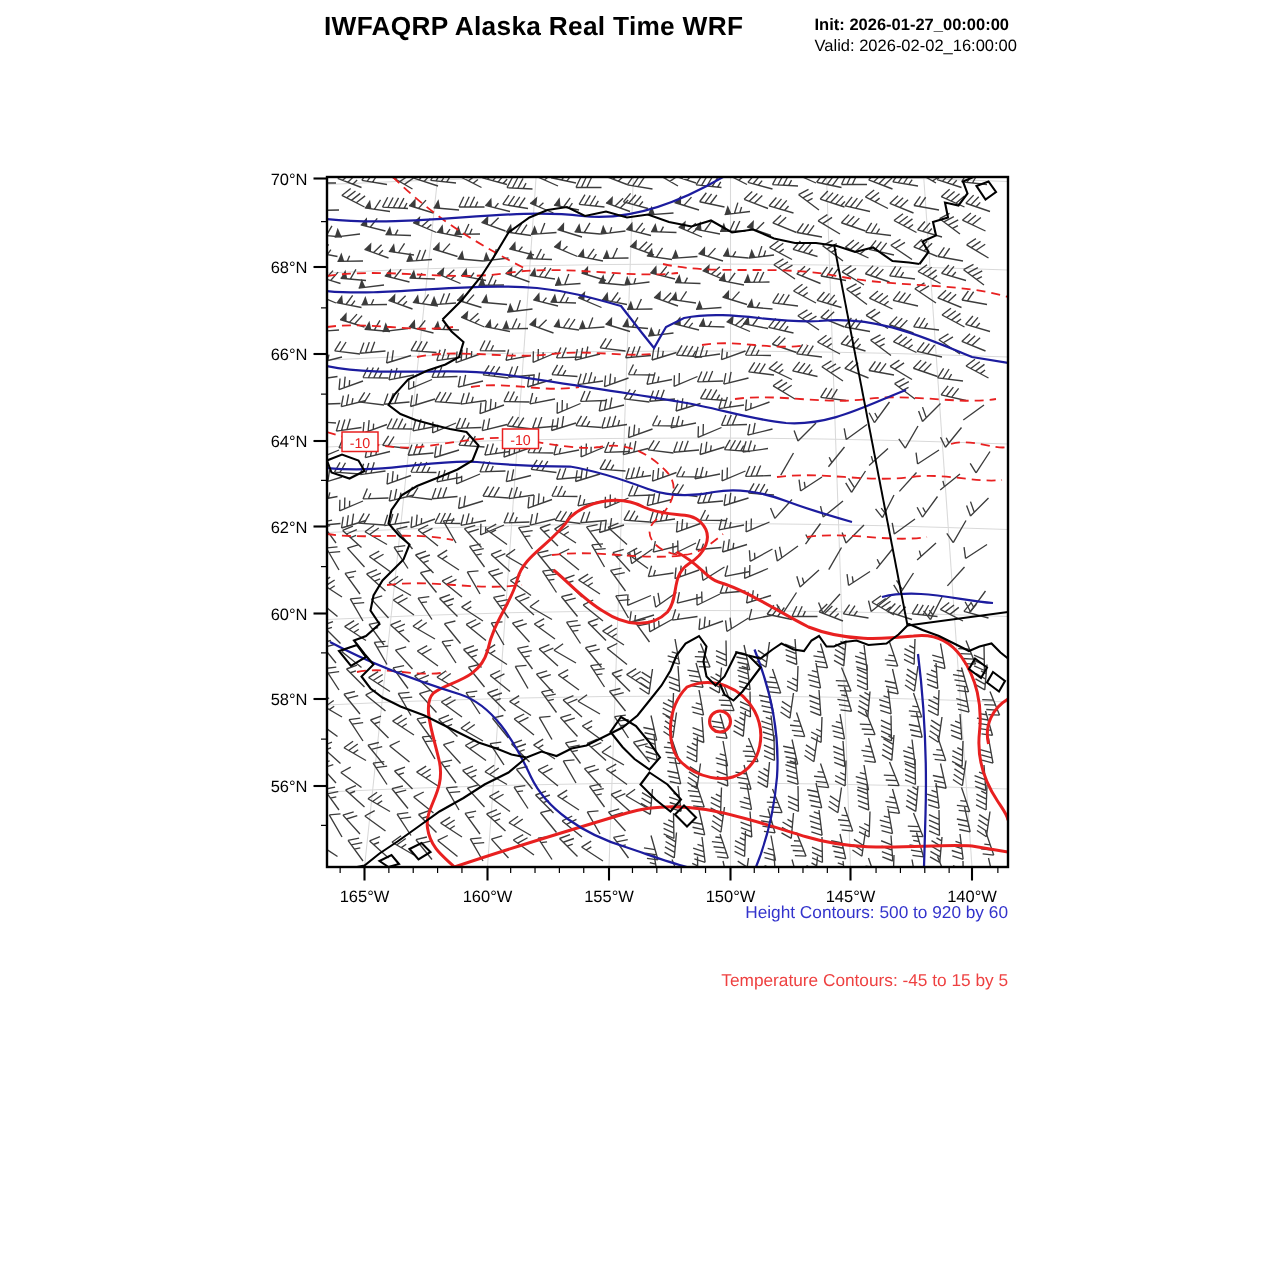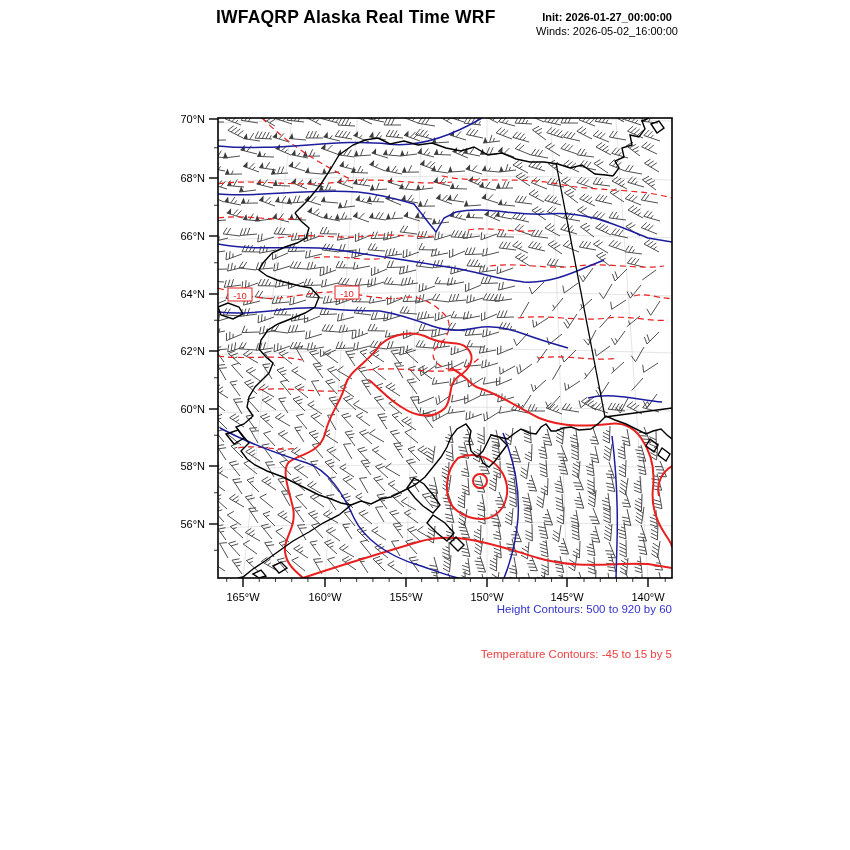--- a/index.html
+++ b/index.html
@@ -1,39 +1,39 @@
 <!DOCTYPE html>
 <html><head>
 <meta charset="utf-8">
 <style>
   html,body{margin:0;padding:0;background:#fff;}
   #page{position:relative;width:850px;height:838px;background:#ffffff;overflow:hidden;
         font-family:"Liberation Sans",sans-serif;color:#000;}
   .title{position:absolute;left:216px;top:7px;font-size:17.5px;font-weight:bold;letter-spacing:.2px;}
-  .initblock{position:absolute;right:172px;top:10px;text-align:center;font-size:11px;line-height:14px;}
+  .initblock{position:absolute;right:172px;top:10px;text-align:left;font-size:11px;line-height:14px;}
   .init-line{font-weight:bold;}
   .valid-line{font-weight:normal;}
   .legend{position:absolute;left:222px;top:62px;font-size:11.5px;line-height:13.5px;}
   .legend .unit{margin-left:9px;}
   #map-wrap{position:absolute;left:160px;top:100px;width:540px;height:510px;}
   .ann{position:absolute;font-size:11.5px;right:178px;text-align:center;}
   .ann-height{top:603px;}
   .ann-temp{top:628px;}
   .footer{position:absolute;left:222px;top:810px;font-size:11.5px;line-height:13.5px;}
   svg text{font-family:"Liberation Sans",sans-serif;}
 </style>
 </head>
 <body>
 <div id="page">
 
   <div class="title">IWFAQRP Alaska Real Time WRF</div>
 
   <div class="initblock">
     <div class="init-line"><span>Init:</span>&nbsp;<span>2026-01-27_00:00:00</span></div>
-    <div class="valid-line"><span>Winds:</span>&nbsp;<span>2026-05-02_16:00:00</span></div>
+    <div class="valid-line"><span>Valid:</span>&nbsp;<span>2026-02-02_16:00:00</span></div>
   </div>
 
 
   <div id="map-wrap">
     <svg id="map-svg" width="540" height="510" viewBox="0 0 540 510">
         <g transform="translate(58,18)">
           <defs>
             <clipPath id="mapclip">
               <rect x="0" y="0" width="454" height="460"></rect>
             </clipPath>

